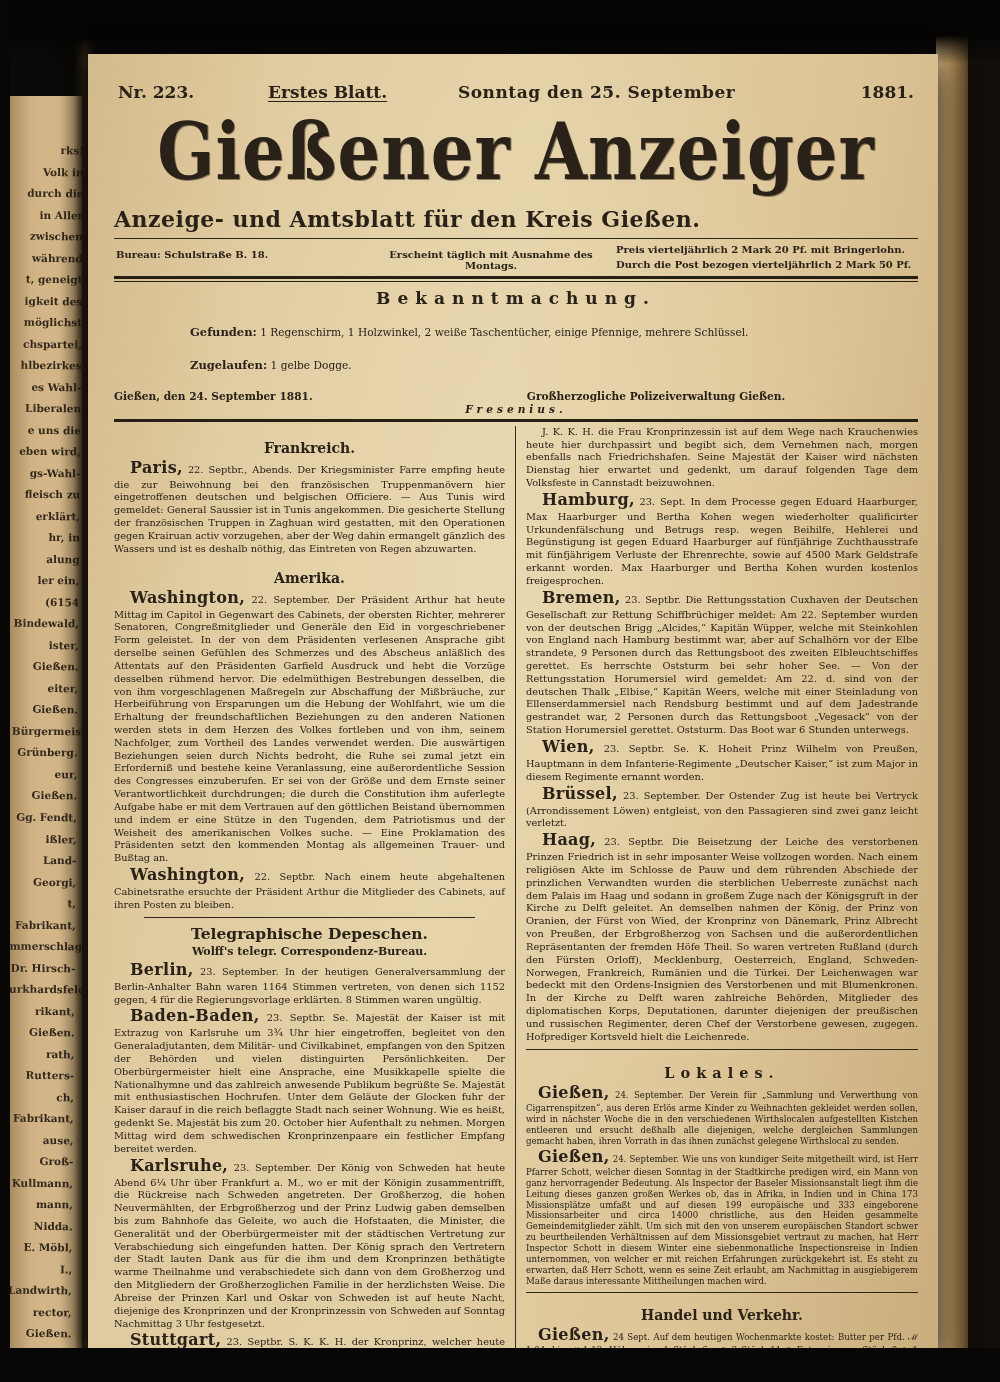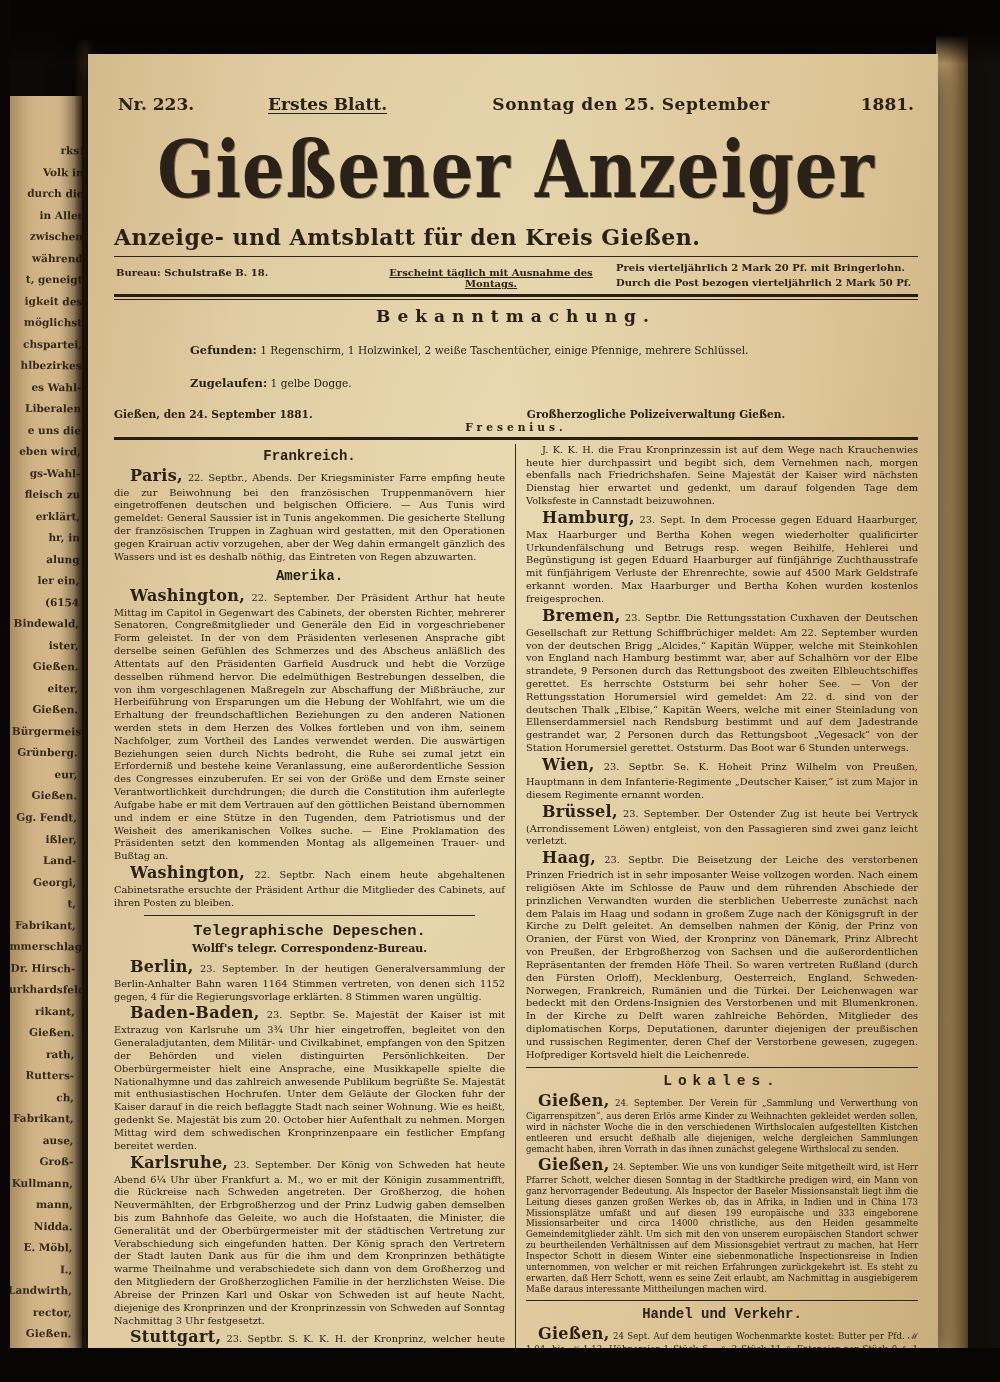--- a/index.html
+++ b/index.html
@@ -34,64 +34,64 @@
     position:absolute;left:88px;top:54px;width:850px;height:1296px;z-index:3;
     box-sizing:border-box;padding:24px 20px 8px 26px;
     color:#2a2118;
     background:
       radial-gradient(ellipse at 50% 40%, rgba(255,244,214,0.25), rgba(0,0,0,0) 60%),
       linear-gradient(98deg,#d3ba8c,#e0cba0 18%,#e3d0a6 45%,#dcc496 75%,#c9ad7c);
     box-shadow:-10px 4px 22px rgba(0,0,0,0.65), 6px 14px 30px rgba(0,0,0,0.55);
   }
 
   
-  .issue-row{display:flex;align-items:baseline;font-weight:bold;font-size:17px;margin:16px 4px;}
+  .issue-row{display:flex;align-items:baseline;font-weight:bold;font-size:17px;margin:4px 4px;}
   .issue-no{width:150px;}
   .issue-blatt{width:190px;text-decoration:underline;text-underline-offset:3px;}
-  .issue-date{flex:1;text-align:center;letter-spacing:0.5px;}
+  .issue-date{flex:1;letter-spacing:0.5px;}
   .issue-year{width:110px;text-align:right;}
 
   
   .masthead{
     text-align:center;font-weight:bold;font-size:67px;line-height:1.02;
     margin:10px 0 2px 0;letter-spacing:1px;
     transform:scaleY(1.18);transform-origin:top center;
     text-shadow:1px 1px 0 rgba(30,20,10,0.45);
     font-family:"DejaVu Serif", serif;
   }
   .mast-sub{
     text-align:left;font-weight:bold;font-size:22px;margin:26px 0 6px 0;letter-spacing:0.5px;
   }
   .rule-thin{border:0;border-top:1.5px solid #2e261b;margin:4px 0;}
   .rule-heavy{border:0;border-top:3px solid #261f15;margin:3px 0 2px 0;}
   .rule-double{border:0;border-top:3px solid #261f15;border-bottom:1px solid #261f15;height:2px;margin:4px 0 6px 0;}
 
   .info-row{display:flex;align-items:flex-start;font-size:10px;margin:2px 2px 4px 2px;}
   .info-bureau{width:250px;font-weight:bold;padding-top:6px;}
-  .info-ersch{flex:1;text-align:center;font-weight:bold;padding-top:6px;text-decoration:underline;}
+  .info-ersch{flex:1;text-align:center;font-weight:bold;padding-top:6px;}
   .info-preis{width:300px;text-align:left;line-height:1.45;font-weight:bold;}
 
   
   .amtlich-head{text-align:center;font-weight:bold;font-size:20px;letter-spacing:2px;margin:6px 0 0 0;}
   .bekannt-head{text-align:center;font-weight:bold;font-size:17px;letter-spacing:7px;margin:3px 0 4px 0;}
   .official p{margin:16px;font-size:10.6px;line-height:1.45;}
   .off-found{padding-left:60px;}
   .off-lead{font-weight:bold;font-size:11.5px;}
   .off-close{display:flex;font-size:10.6px;}
   .off-date{width:280px;font-weight:bold;}
   .off-auth{flex:1;text-align:center;font-weight:bold;}
-  .off-sign{text-align:center;font-weight:bold;letter-spacing:4px;font-size:10.6px;margin:1px 0 4px 0;}
+  .off-sign{text-align:center;font-weight:bold;letter-spacing:4px;font-size:10.6px;margin:1px 0 4px 0;font-style:italic;}
 
   
   .cols{display:flex;margin-top:4px;}
   .col{width:50%;box-sizing:border-box;}
   .col-left{padding-right:10px;border-right:1.5px solid #352c20;}
   .col-right{padding-left:10px;}
 
-  .sec-head{text-align:center;font-weight:bold;font-size:14px;margin:4px 0 2px 0;font-family:Liberation Mono, monospace;}
+  .sec-head{text-align:center;font-weight:bold;font-size:14px;margin:14px 0 2px 0;}
   .sec-head.big{font-size:15.5px;margin-top:6px;}
   .sec-subhead{text-align:center;font-weight:bold;font-size:11px;margin:0 0 2px 0;}
   .sec-head.spread{letter-spacing:6px;font-size:14.5px;}
 
   .art{margin:0;font-size:9.8px;line-height:1.31;text-align:justify;text-indent:16px;}
   .art .lead{font-weight:bold;font-size:16px;letter-spacing:0.3px;}
   .small .art, .art.small{font-size:8.6px;line-height:1.27;text-indent:12px;}
   .next-market{font-size:8.8px;text-indent:26px;margin:0;}
   .mid-rule{border:0;border-top:1.5px solid #2e261b;margin:5px 30px;}
   .mid-rule.wide{margin:5px 0;}

